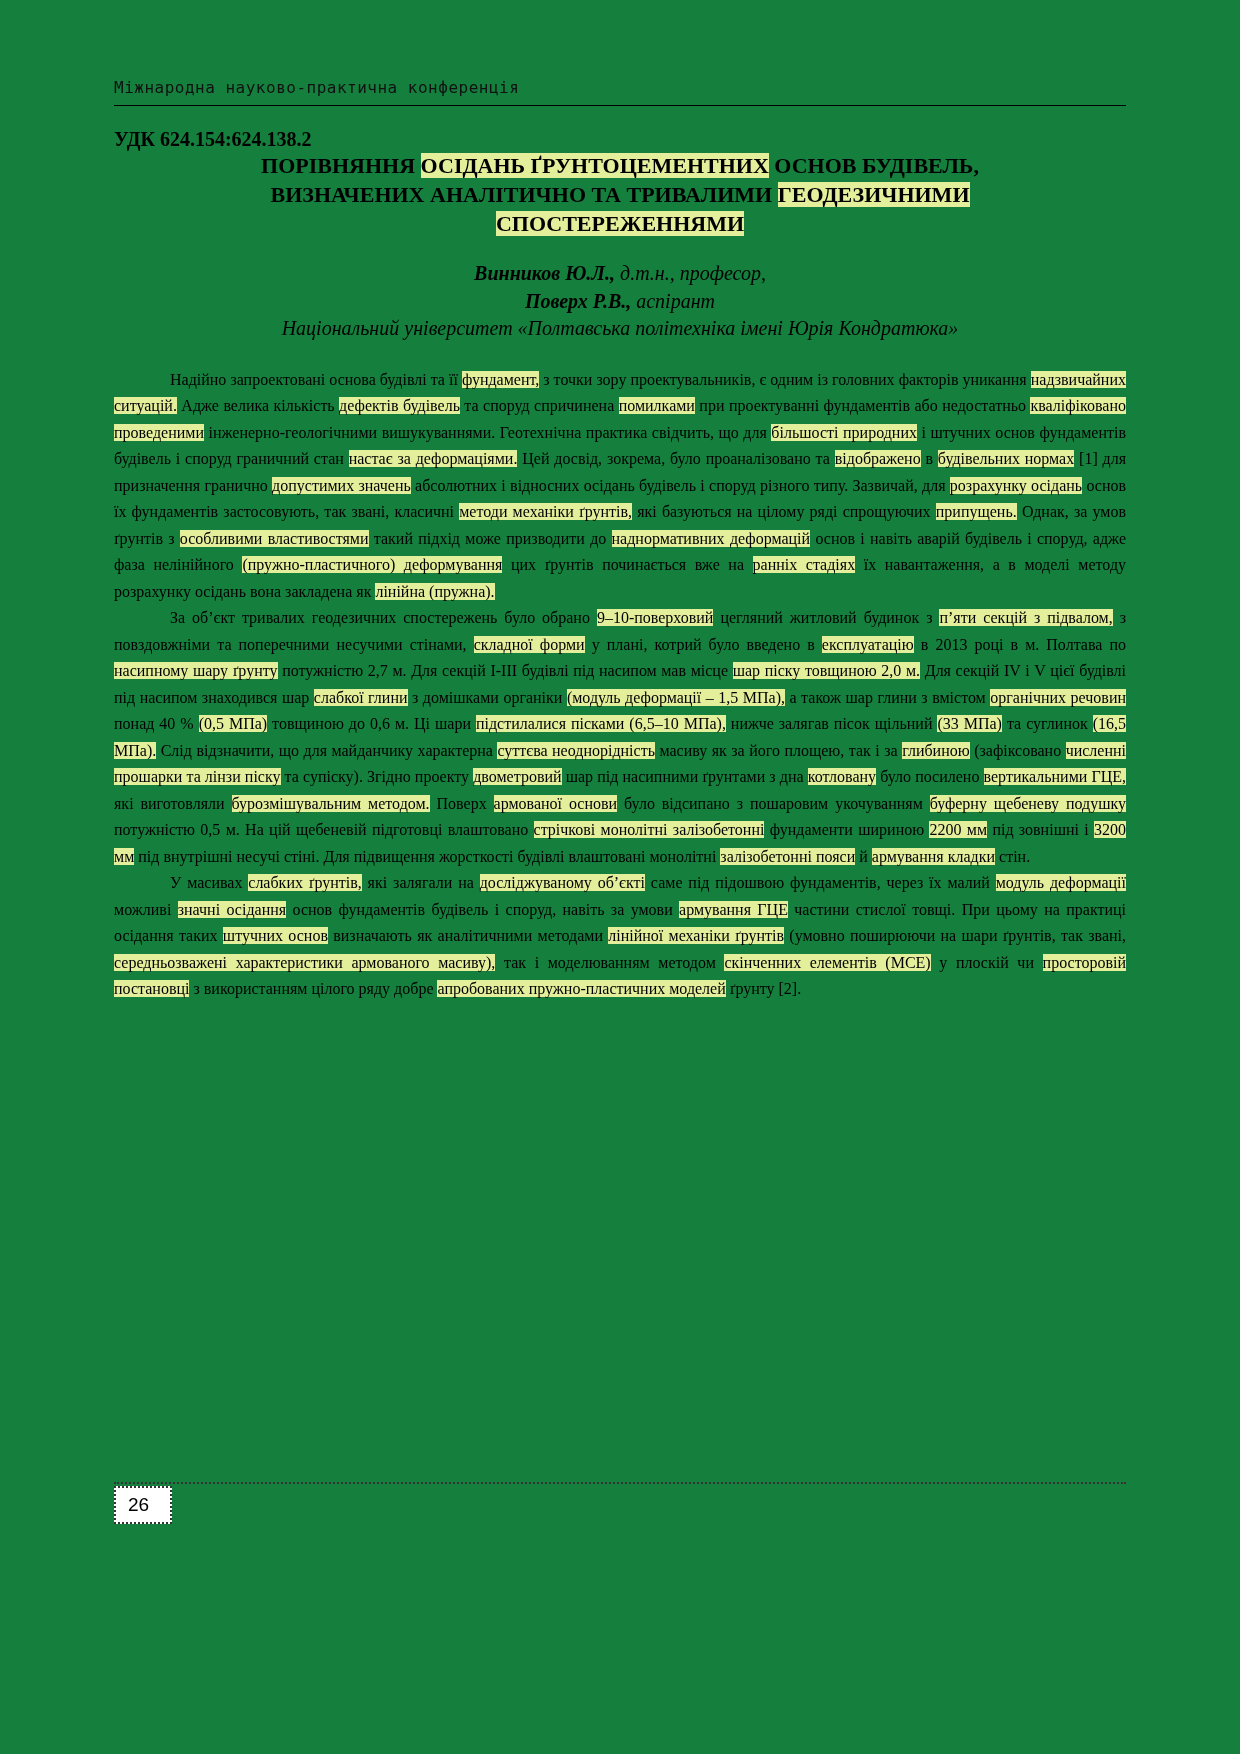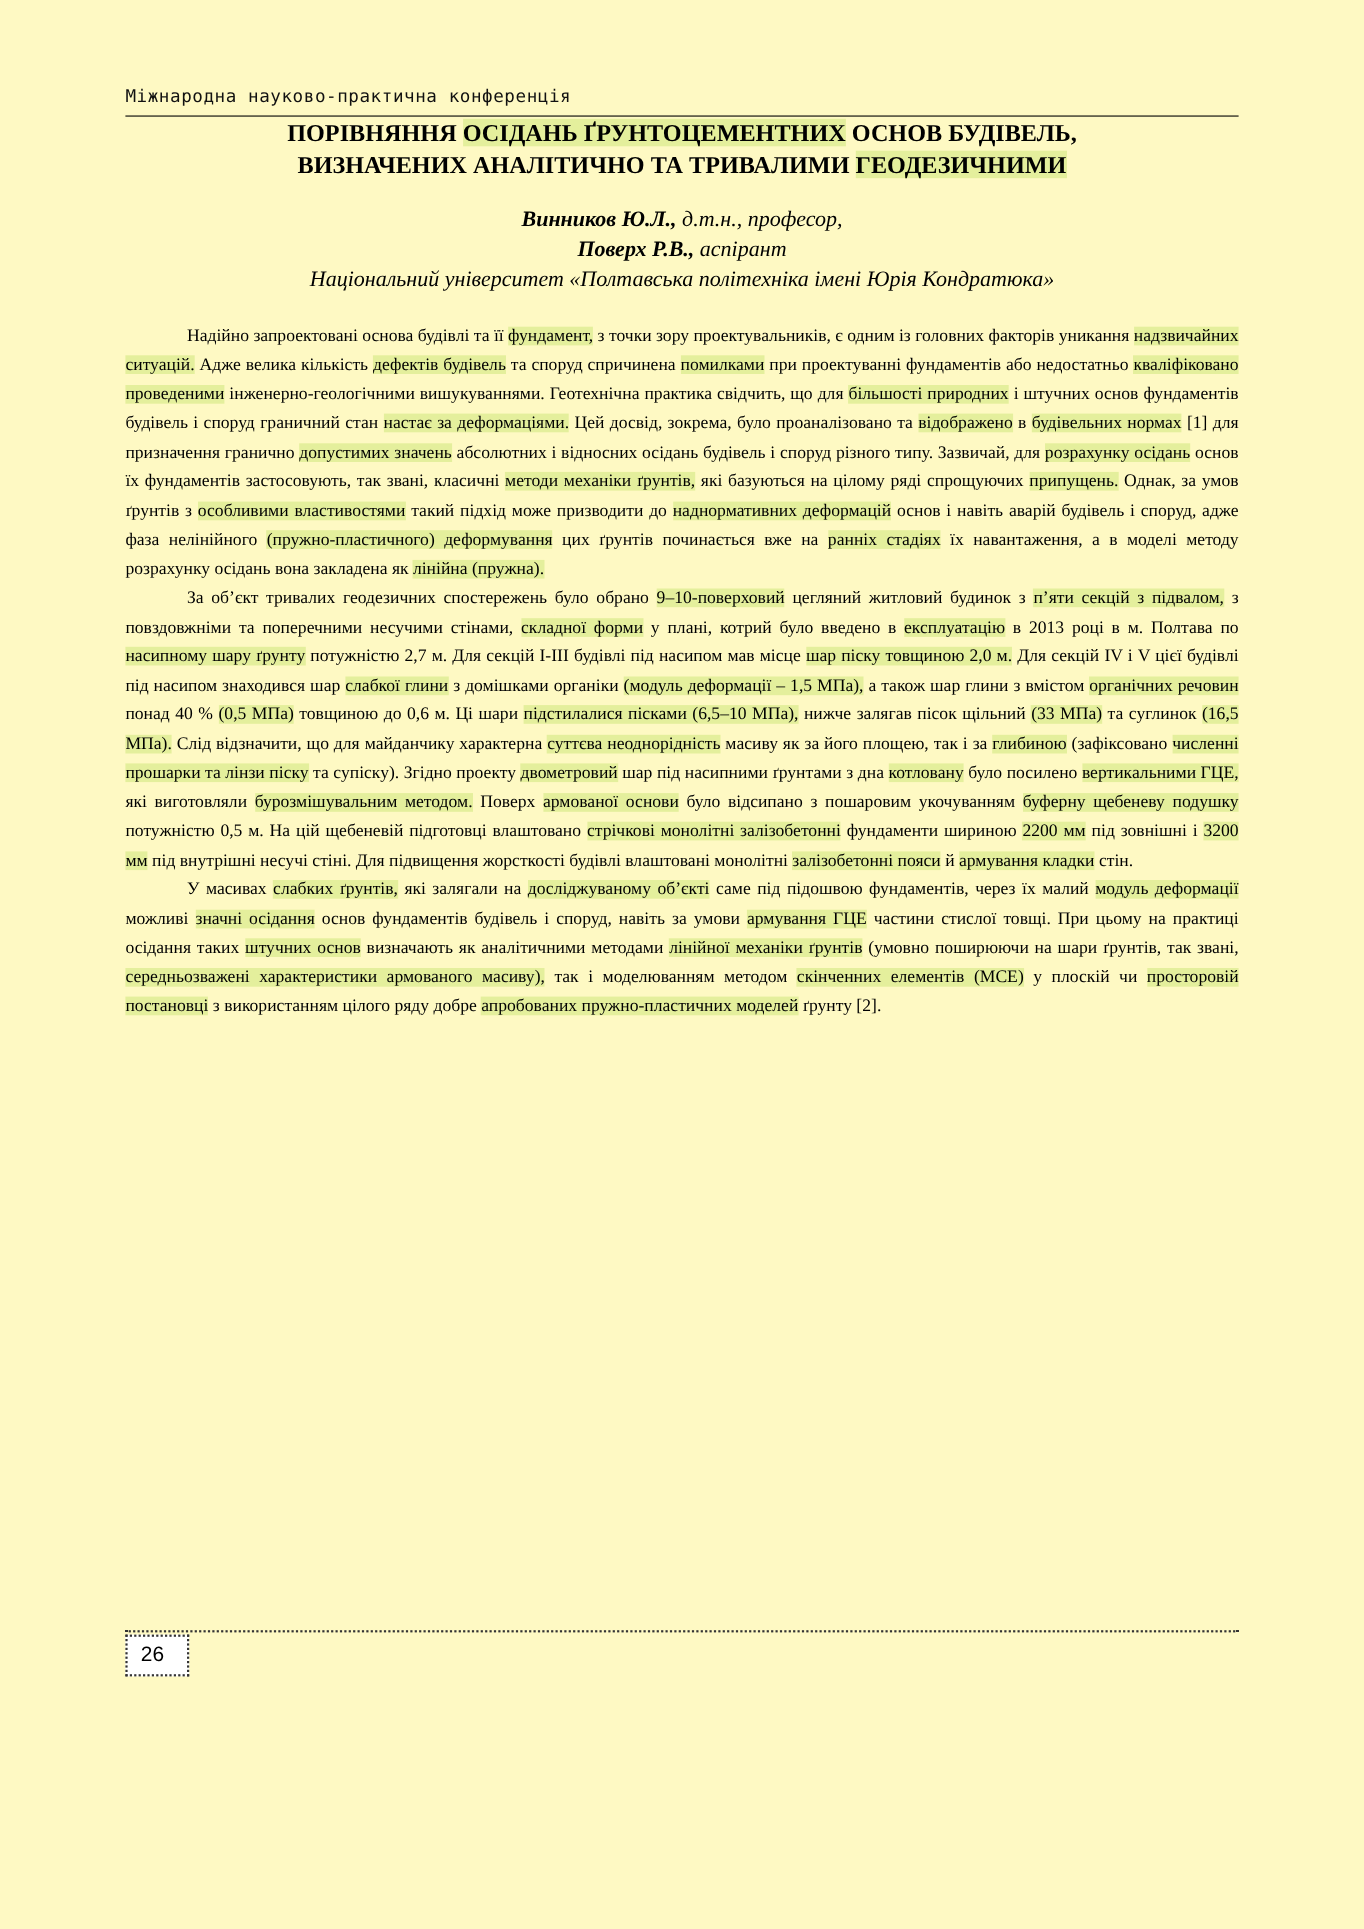--- a/index.html
+++ b/index.html
@@ -1,21 +1,21 @@
 <!DOCTYPE html>
 <html><head>
 <meta charset="utf-8">
 <style>
   * { margin: 0; padding: 0; box-sizing: border-box; }
   html, body { background: #ffffff; }
   .page {
     position: relative;
     width: 1240px;
     height: 1754px;
-    background: #fef9c3;
+    background: #15803d;
     color: #000;
     font-family: "Liberation Serif", serif;
     padding: 78px 114px 0 114px;
     overflow: hidden;
   }
   .running-header {
     font-family: "DejaVu Sans Mono", monospace;
     font-size: 16px;
     letter-spacing: 0.5px;
     color: #111;
@@ -76,24 +76,26 @@
 </style>
 </head>
 <body>
 
 <div class="page">
 
   <div class="running-header">
     <span>Міжнародна науково-практична конференція</span>
   </div>
 
+  <div class="udc">УДК 624.154:624.138.2</div>
 
   <h1 class="title">
       <div><span>ПОРІВНЯННЯ </span><span class="hl">ОСІДАНЬ ҐРУНТОЦЕМЕНТНИХ</span><span> ОСНОВ БУДІВЕЛЬ,</span></div>
       <div><span>ВИЗНАЧЕНИХ АНАЛІТИЧНО ТА ТРИВАЛИМИ </span><span class="hl">ГЕОДЕЗИЧНИМИ</span></div>
+      <div><span class="hl">СПОСТЕРЕЖЕННЯМИ</span></div>
     </h1>
 
   <div class="authors">
       <div><span class="b i">Винников Ю.Л.,</span><span class="i"> д.т.н., професор,</span></div>
       <div><span class="b i">Поверх Р.В.,</span><span class="i"> аспірант</span></div>
       <div><span class="i">Національний університет «Полтавська політехніка імені Юрія Кондратюка»</span></div>
     </div>
 
   <div class="body-text">
       <p class="para"><span>Надійно запроектовані основа будівлі та її </span><span class="hl">фундамент,</span><span> з точки зору проектувальників, є одним із головних факторів уникання </span><span class="hl">надзвичайних ситуацій.</span><span> Адже велика кількість </span><span class="hl">дефектів будівель</span><span> та споруд спричинена </span><span class="hl">помилками</span><span> при проектуванні фундаментів або недостатньо </span><span class="hl">кваліфіковано проведеними</span><span> інженерно-геологічними вишукуваннями. Геотехнічна практика свідчить, що для </span><span class="hl">більшості природних</span><span> і штучних основ фундаментів будівель і споруд граничний стан </span><span class="hl">настає за деформаціями.</span><span> Цей досвід, зокрема, було проаналізовано та </span><span class="hl">відображено</span><span> в </span><span class="hl">будівельних нормах</span><span> [1] для призначення гранично </span><span class="hl">допустимих значень</span><span> абсолютних і відносних осідань будівель і споруд різного типу. Зазвичай, для </span><span class="hl">розрахунку осідань</span><span> основ їх фундаментів застосовують, так звані, класичні </span><span class="hl">методи механіки ґрунтів,</span><span> які базуються на цілому ряді спрощуючих </span><span class="hl">припущень.</span><span> Однак, за умов ґрунтів з </span><span class="hl">особливими властивостями</span><span> такий підхід може призводити до </span><span class="hl">наднормативних деформацій</span><span> основ і навіть аварій будівель і споруд, адже фаза нелінійного </span><span class="hl">(пружно-пластичного) деформування</span><span> цих ґрунтів починається вже на </span><span class="hl">ранніх стадіях</span><span> їх навантаження, а в моделі методу розрахунку осідань вона закладена як </span><span class="hl">лінійна (пружна).</span></p>

